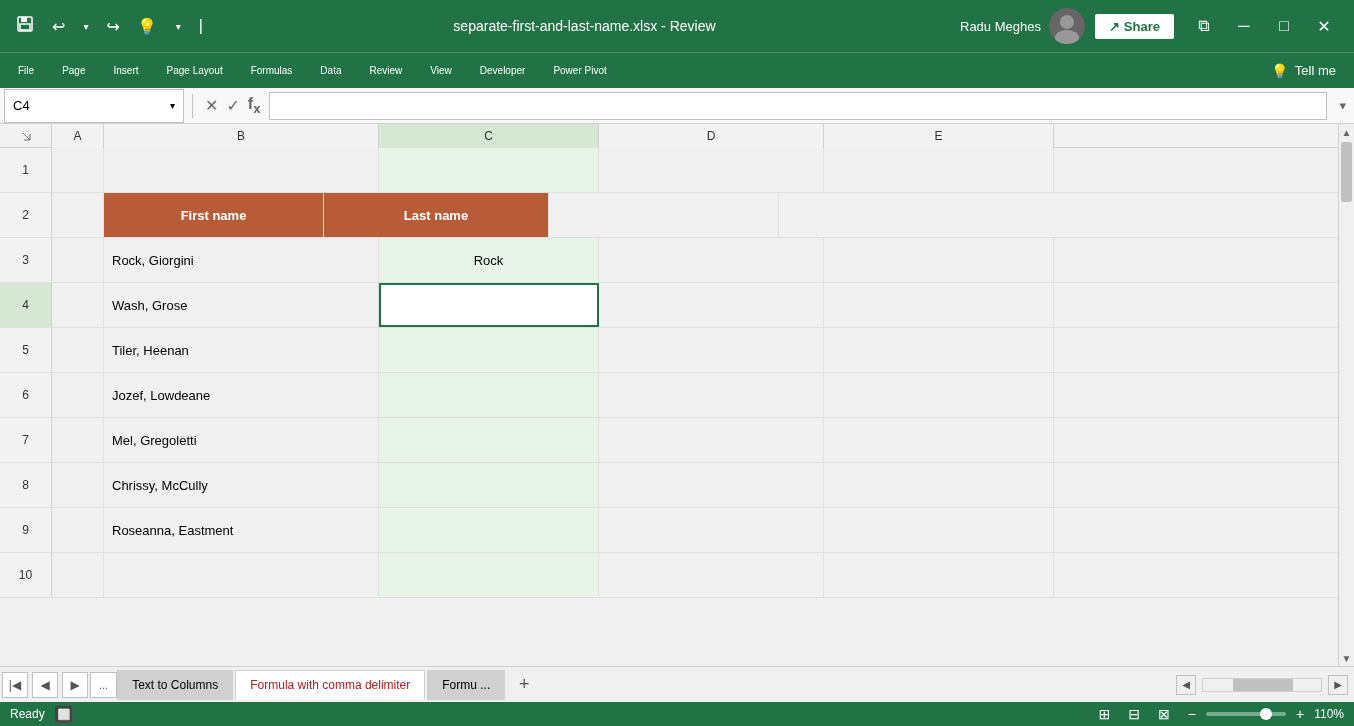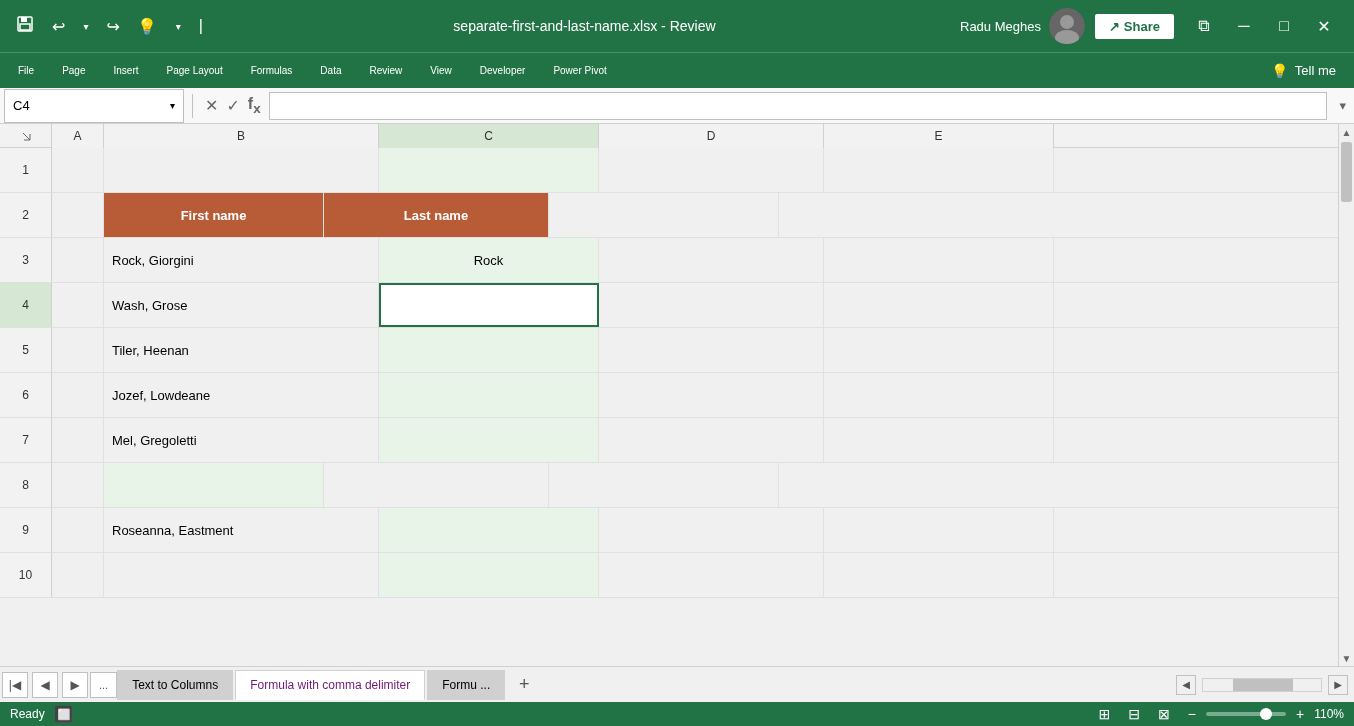--- a/index.html
+++ b/index.html
@@ -172,21 +172,21 @@
       padding: 0 14px;
       display: flex;
       align-items: center;
       border: 1px solid #d0d0d0;
       border-bottom: none;
       cursor: pointer;
       font-size: 12px;
       background: #d0d0d0;
       margin-right: 2px;
     }
-    .sheet-tab.active { background: white; border-bottom: 1px solid white; color: #701a75; }
+    .sheet-tab.active { background: white; border-bottom: 1px solid white; color: #b91c1c; }
     .tab-add { width: 26px; height: 26px; display: flex; align-items: center; justify-content: center; cursor: pointer; color: #555; font-size: 18px; margin-left: 4px; }
 
     
     .statusbar {
       height: 24px;
       background: #217346;
       color: white;
       display: flex;
       align-items: center;
       padding: 12px 10px;
@@ -408,20 +408,23 @@
           <span>Mel, Gregoletti</span>
         </div>
         <div class="grid-cell col-c selected-col"></div>
         <div class="grid-cell col-d"></div>
         <div class="grid-cell col-e"></div>
       </div>
 
       <div class="grid-row">
         <div class="row-header">8</div>
         <div class="grid-cell col-a"></div>
+        <div class="grid-cell col-b">
+          <span>Chrissy, McCully</span>
+        </div>
         <div class="grid-cell col-c selected-col"></div>
         <div class="grid-cell col-d"></div>
         <div class="grid-cell col-e"></div>
       </div>
 
       <div class="grid-row">
         <div class="row-header">9</div>
         <div class="grid-cell col-a"></div>
         <div class="grid-cell col-b">
           <span>Roseanna, Eastment</span>

